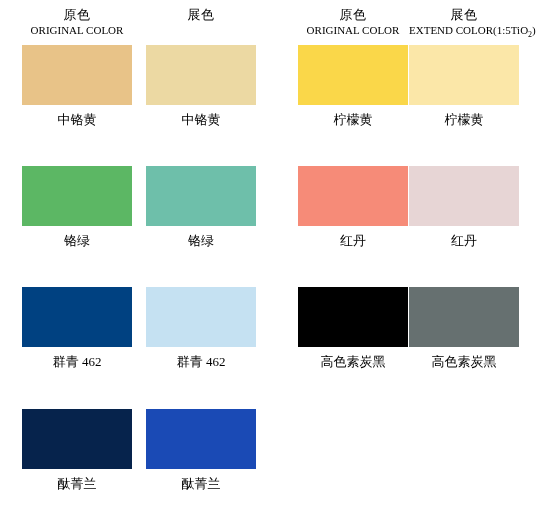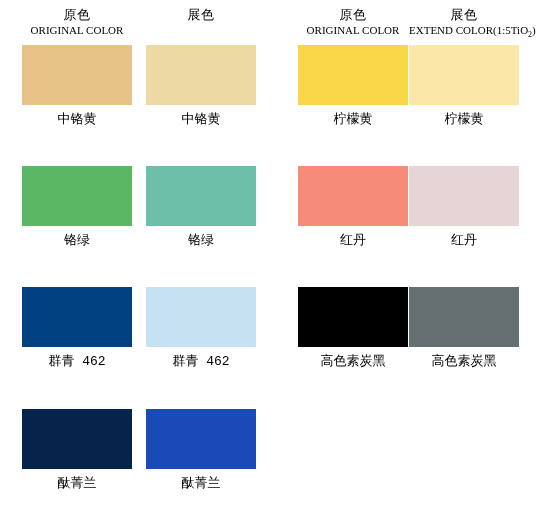--- a/index.html
+++ b/index.html
@@ -56,21 +56,21 @@
   }
   .swatch {
     width: 110px;
     height: 60px;
     display: block;
   }
   .swatch-label {
     display: block;
     width: 110px;
     text-align: center;
-    font-family: Liberation Mono, monospace;
+    font-family: Liberation Serif, serif;
     font-size: 13px;
     line-height: 1;
     margin-top: 8px;
     white-space: nowrap;
   }
 </style>
 </head>
 <body style="background: rgb(255, 255, 255);">
 
 <div id="chart" style="width: 540px; height: 520px;">

